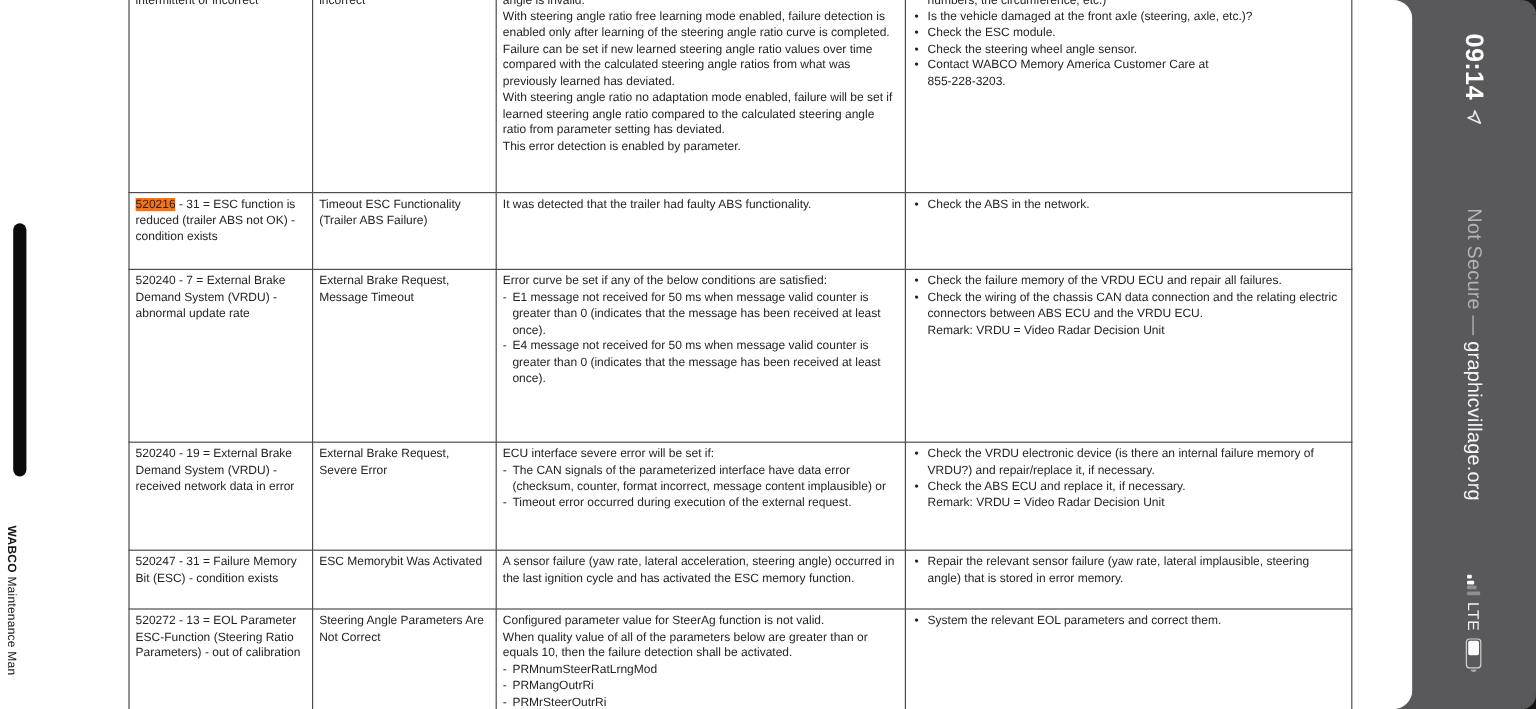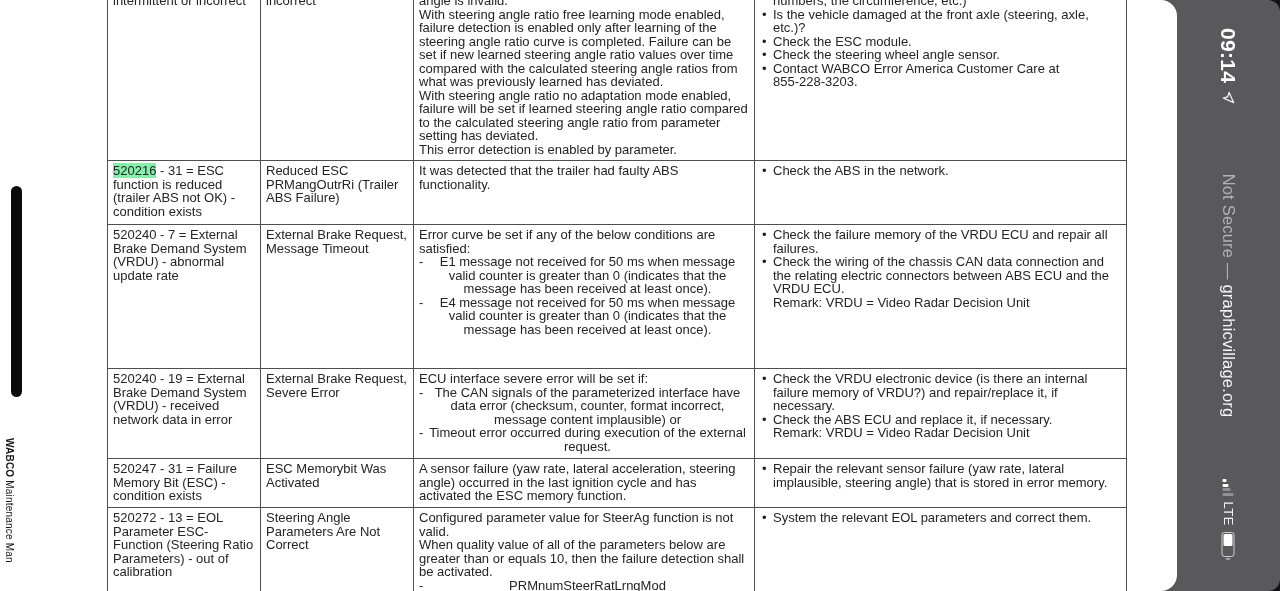--- a/index.html
+++ b/index.html
@@ -26,30 +26,30 @@
   }
   .v-footer .b{font-weight:bold;}
   
   table.doc{
     position:absolute;left:107px;top:-1px;width:1019px;
     border-collapse:collapse;table-layout:fixed;
   }
   table.doc td{
     border:1px solid #4e4e4e;vertical-align:top;
     padding:3px 6px 0 5px;
-    font-size:13px;line-height:13.5px;color:#242424;
+    font-size:10px;line-height:13.5px;color:#242424;
     overflow:hidden;
   }
   .frag{margin-top:-9px;white-space:nowrap;}
   .bullet{padding-left:13px;position:relative;}
   .bullet::before{content:"\2022";position:absolute;left:2px;top:0;}
   .cont{padding-left:13px;}
-  .dash{padding-left:8px;position:relative;text-align:center;}
+  .dash{padding-left:8px;position:relative;}
   .dash::before{content:"-";position:absolute;left:0;top:0;}
-  .hl{background:#86efac;}
+  .hl{background:#f97316;}
   
   .strip{
     position:absolute;left:1177px;top:0;width:591px;height:103px;
     transform-origin:0 0;transform:rotate(90deg) translateY(-103px);
     background:#59585a;
   }
   .time-wrap{
     position:absolute;left:28px;top:50%;transform:translateY(-50%);
     display:flex;align-items:center;gap:7px;
   }
@@ -108,27 +108,27 @@
         <div class="frag">angle is invalid.</div>
         <div>With steering angle ratio free learning mode enabled, failure detection is enabled only after learning of the steering angle ratio curve is completed. Failure can be set if new learned steering angle ratio values over time compared with the calculated steering angle ratios from what was previously learned has deviated.</div>
         <div>With steering angle ratio no adaptation mode enabled, failure will be set if learned steering angle ratio compared to the calculated steering angle ratio from parameter setting has deviated.</div>
         <div>This error detection is enabled by parameter.</div>
       </td>
       <td>
         <div class="frag cont">numbers, the circumference, etc.)</div>
         <div class="bullet">Is the vehicle damaged at the front axle (steering, axle, etc.)?</div>
         <div class="bullet">Check the ESC module.</div>
         <div class="bullet">Check the steering wheel angle sensor.</div>
-        <div class="bullet">Contact WABCO Error America Customer Care at</div>
+        <div class="bullet">Contact WABCO Memory America Customer Care at</div>
         <div class="cont">855-228-3203.</div>
       </td>
     </tr>
     <tr style="height:64px">
       <td><span class="hl">520216</span><span> - 31 = ESC function is reduced (trailer ABS not OK) - condition exists</span></td>
-      <td>Reduced ESC PRMangOutrRi (Trailer ABS Failure)</td>
+      <td>Timeout ESC Functionality (Trailer ABS Failure)</td>
       <td>It was detected that the trailer had faulty ABS functionality.</td>
       <td>
         <div class="bullet">Check the ABS in the network.</div>
       </td>
     </tr>
     <tr style="height:144px">
       <td>520240 - 7 = External Brake Demand System (VRDU) - abnormal update rate</td>
       <td>External Brake Request, Message Timeout</td>
       <td>
         <div>Error curve be set if any of the below conditions are satisfied:</div>

